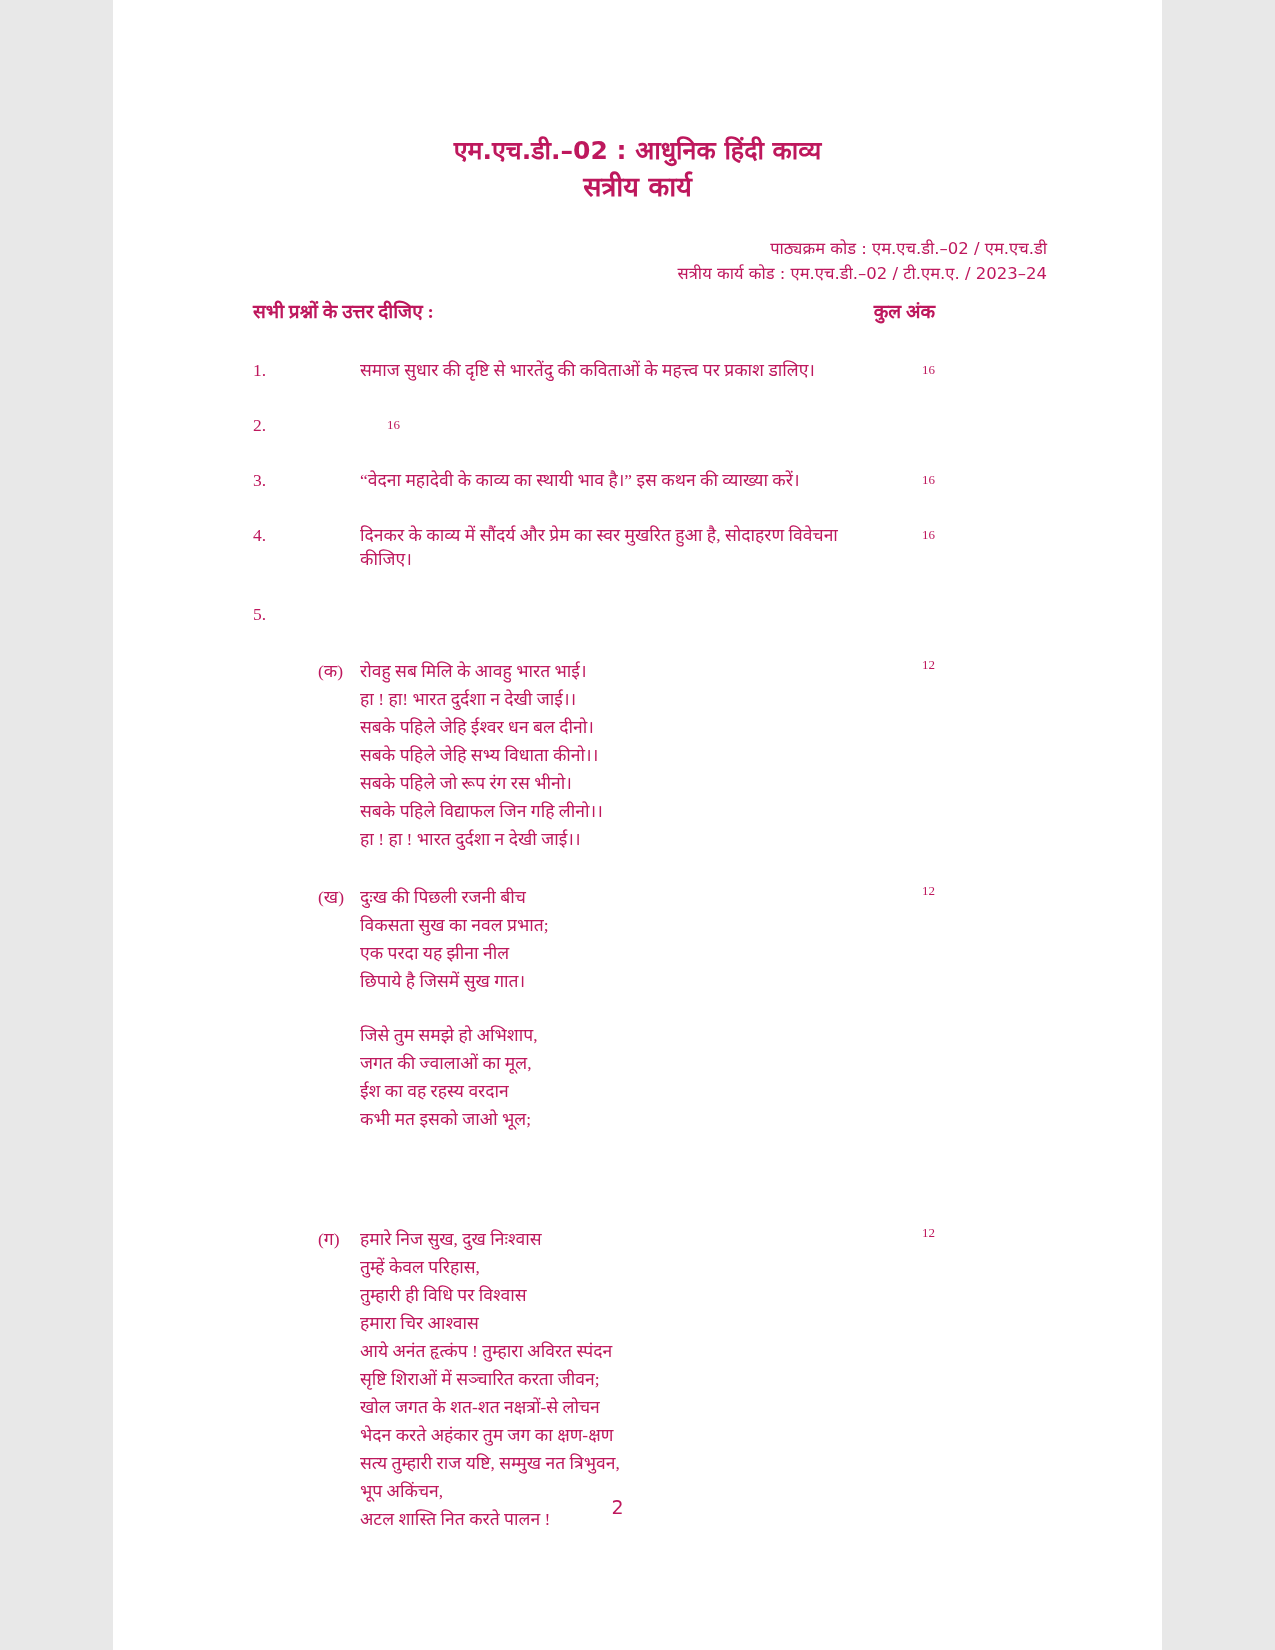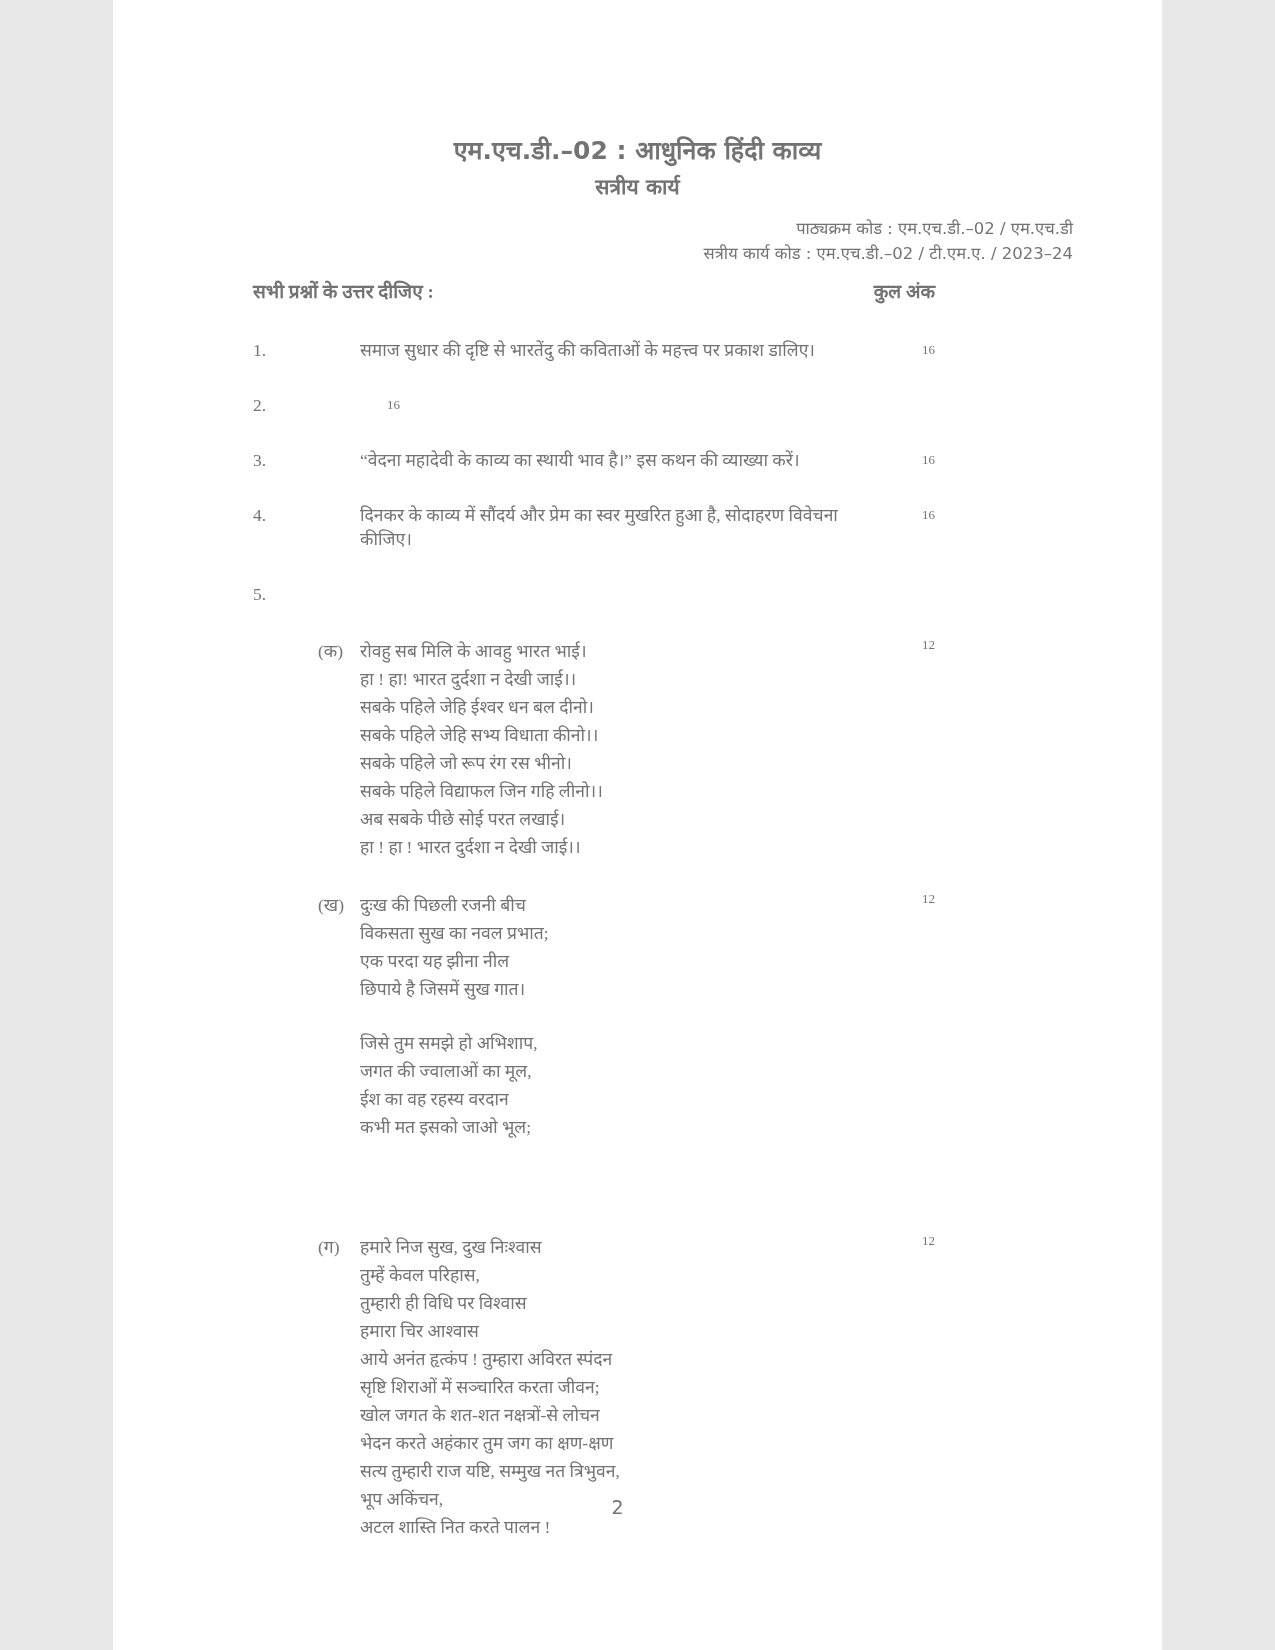--- a/index.html
+++ b/index.html
@@ -7,40 +7,40 @@
     padding: 0;
     background: #e8e8e8;
   }
   .page {
     position: relative;
     width: 1049px;
     height: 1650px;
     margin: 0 auto;
     background: #ffffff;
     font-family: "DejaVu Sans", sans-serif;
-    color: #737373;
+    color: #be185d;
     overflow: hidden;
   }
   .title-block {
     padding-top: 134px;
     text-align: center;
     line-height: 34px;
   }
   .doc-title {
     font-size: 25px;
     font-weight: bold;
   }
   .doc-subtitle {
-    font-size: 21px;
+    font-size: 27px;
     font-weight: bold;
     margin-top: 2px;
   }
   .code-block {
-    margin-top: 12px;
-    padding-right: 89px;
+    margin-top: 32px;
+    padding-right: 115px;
     text-align: right;
     font-size: 16.5px;
     line-height: 25px;
   }
   .body-block {
     margin-left: 140px;
     margin-right: 227px; 
     margin-top: 12px;
     font-family: Liberation Serif, serif;
   }
@@ -161,21 +161,20 @@
       <span class="sub-spacer"></span>
       <span class="sub-label">(क)</span>
       <div class="poem">
         <div class="poem-stanza">
             <div class="poem-line">रोवहु सब मिलि के आवहु भारत भाई।</div>
             <div class="poem-line">हा ! हा! भारत दुर्दशा न देखी जाई।।</div>
             <div class="poem-line">सबके पहिले जेहि ईश्वर धन बल दीनो।</div>
             <div class="poem-line">सबके पहिले जेहि सभ्य विधाता कीनो।।</div>
             <div class="poem-line">सबके पहिले जो रूप रंग रस भीनो।</div>
             <div class="poem-line">सबके पहिले विद्याफल जिन गहि लीनो।।</div>
-            <div class="poem-line">अब सबके पीछे सोई परत लखाई।</div>
             <div class="poem-line">हा ! हा ! भारत दुर्दशा न देखी जाई।।</div>
           </div>
       </div>
       <span class="q-marks">12</span>
     </div>
 
     <div class="sub-row">
       <span class="sub-spacer"></span>
       <span class="sub-label">(ख)</span>
       <div class="poem">

